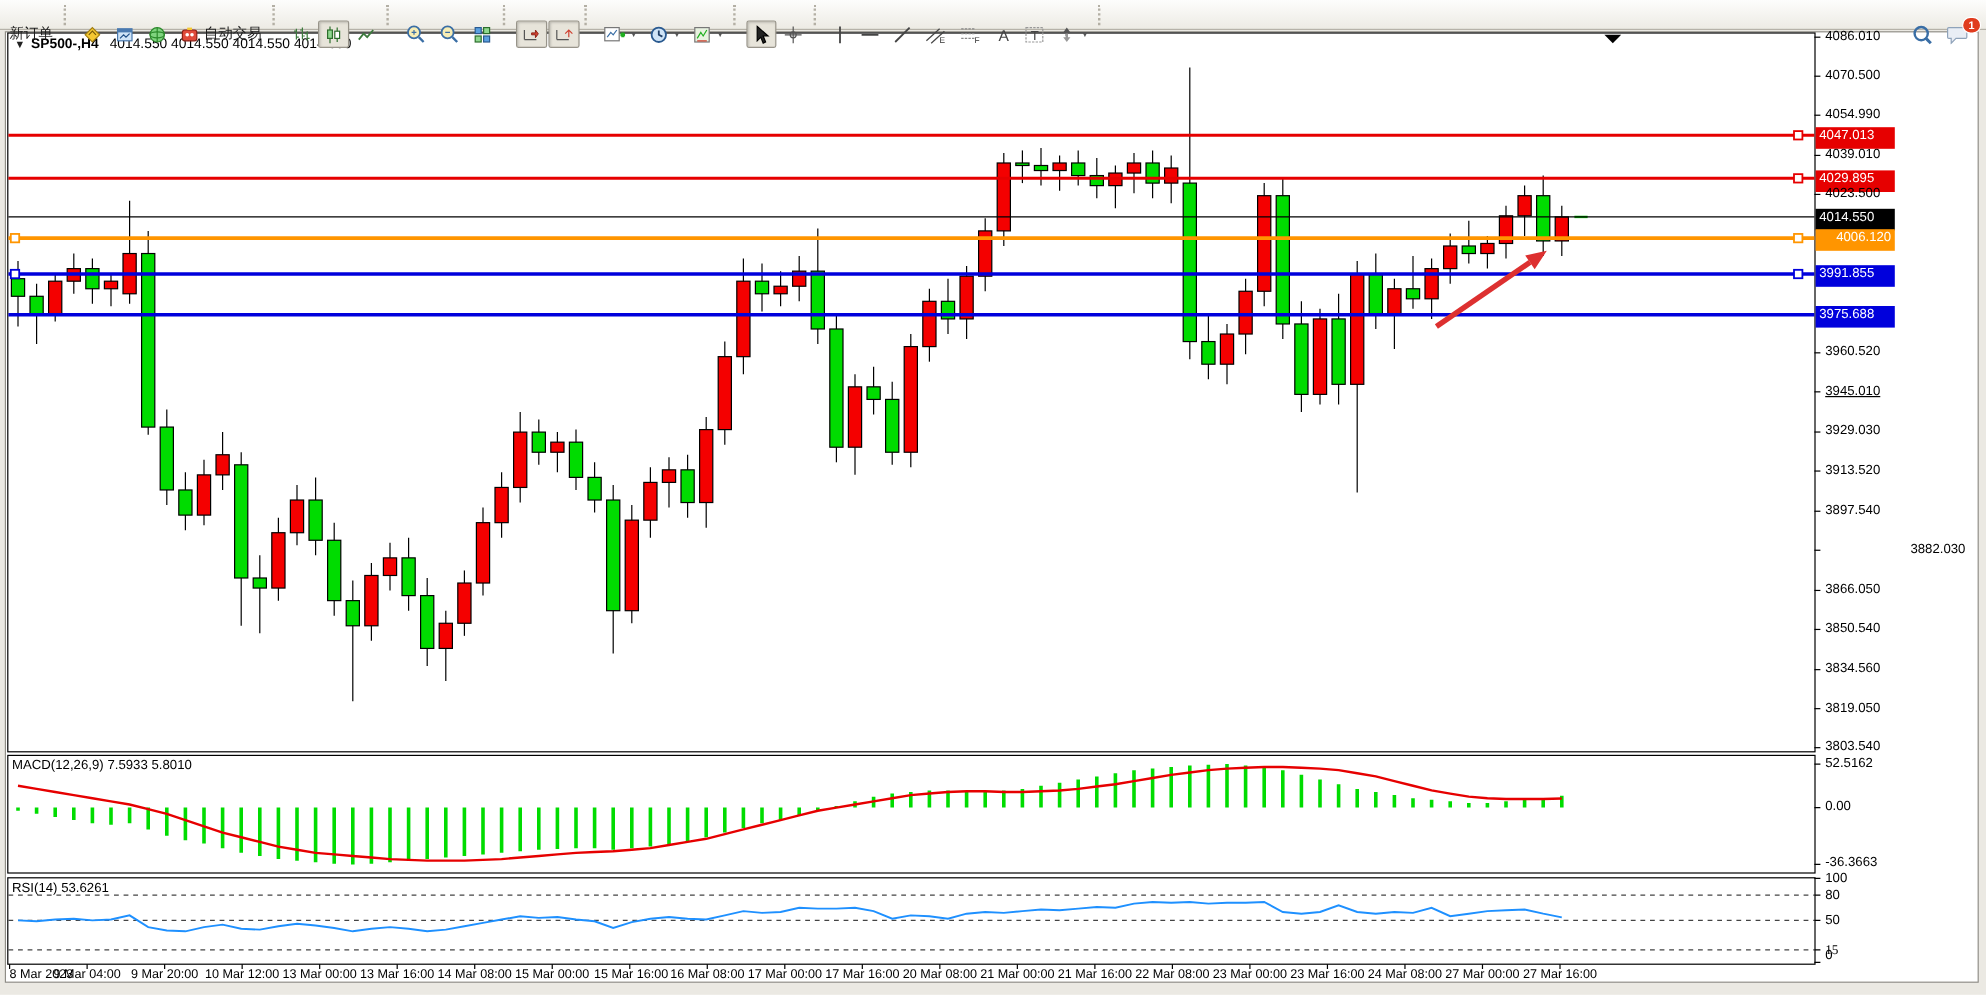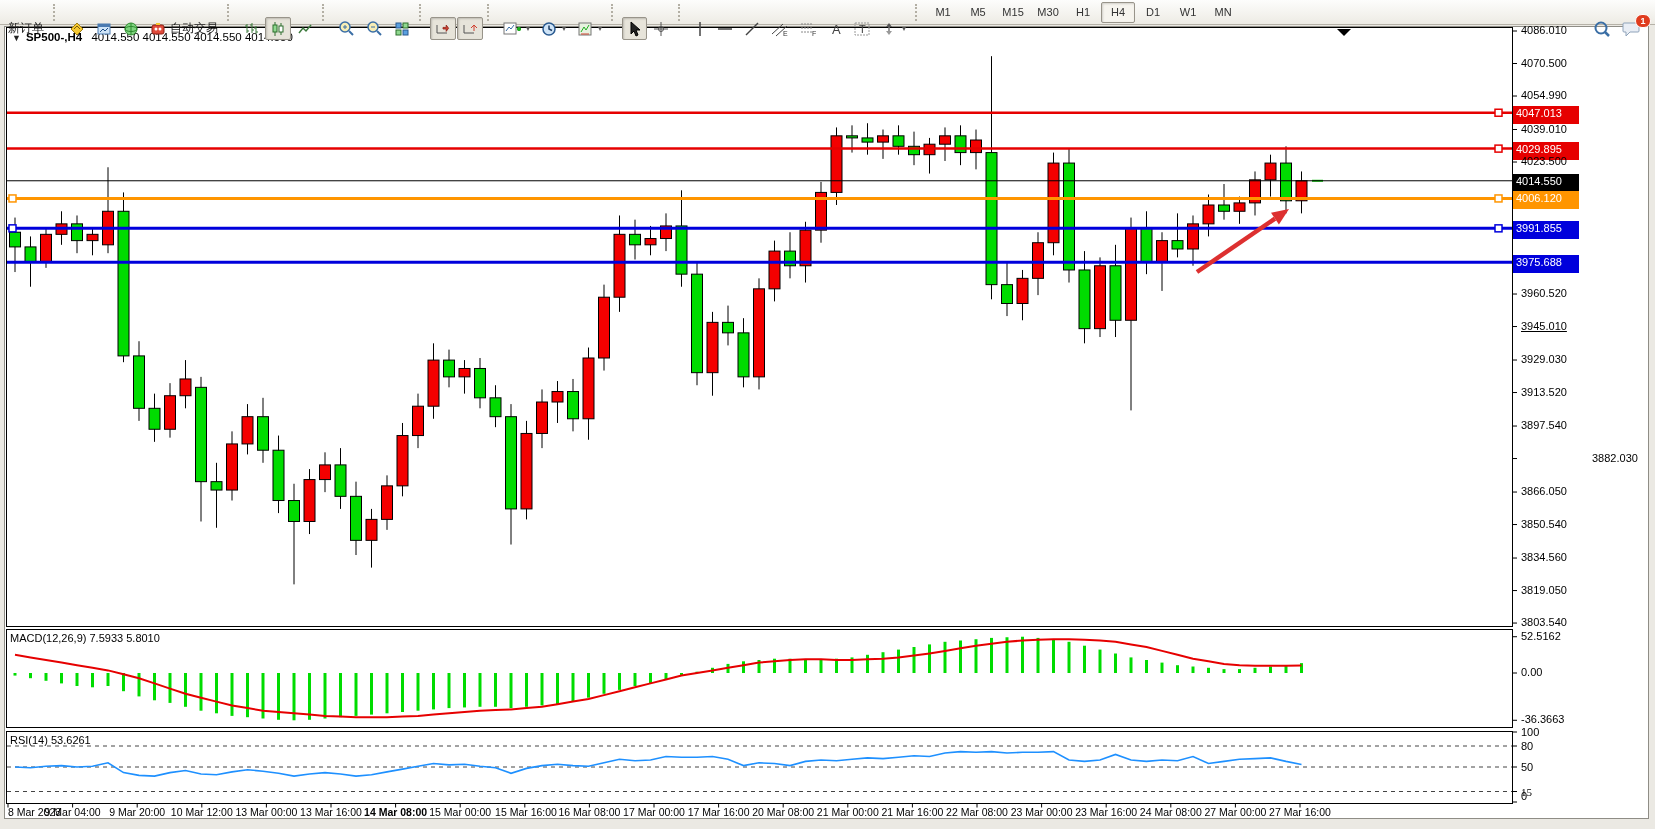--- a/index.html
+++ b/index.html
@@ -233,31 +233,20 @@
   </div>
   <div class="tbtn">
     <svg width="16" height="16">
         <path d="M8 2 l3 4 h-2 v3 h-2 v-3 h-2 z" fill="#555"></path>
         <path d="M8 14 l-3 -4 h2 v-3 h2 v3 h2 z" fill="#999"></path>
       </svg>
     <span class="caret">▾</span>
   </div>
   <div class="grip"></div>
 
-  <div id="tf-group" style="display:flex;gap:1px">
-      <div class="tf-btn">M1</div>
-      <div class="tf-btn">M5</div>
-      <div class="tf-btn">M15</div>
-      <div class="tf-btn">M30</div>
-      <div class="tf-btn">H1</div>
-      <div class="tf-btn active">H4</div>
-      <div class="tf-btn">D1</div>
-      <div class="tf-btn">W1</div>
-      <div class="tf-btn">MN</div>
-    </div>
 
   <div class="spacer"></div>
 
   <div class="tbtn">
     <svg width="18" height="18">
         <circle cx="8" cy="8" r="5.5" fill="none" stroke="#3a6ea5" stroke-width="2"></circle>
         <line x1="12" y1="12" x2="16" y2="16" stroke="#3a6ea5" stroke-width="2.5"></line>
       </svg>
   </div>
   <div class="tbtn" style="position:relative;margin-right:6px">
@@ -606,21 +595,21 @@
     <span>7.5933</span>
     <span>5.8010</span>
   </div>
   <div class="pane-lbl" style="left:10px;top:734px">
     <span>RSI(14)</span>
     <span>53.6261</span>
   </div>
 <div class="tag" style="left: 1513px; top: 105.738px; background: rgb(230, 0, 0);">4047.013</div>
     <div class="tag" style="left: 1513px; top: 141.617px; background: rgb(230, 0, 0);">4029.895</div>
     <div class="tag" style="left: 1513px; top: 173.78px; background: rgb(0, 0, 0);">4014.550</div>
-    <div class="tag" style="left: 1513px; top: 191.449px; background: rgb(255, 149, 0);">4006.120</div>
+    <div class="tag" style="left: 1513px; top: 191.449px; background: rgb(255, 149, 0); text-align: right;">4006.120</div>
     <div class="tag" style="left: 1513px; top: 221.349px; background: rgb(0, 0, 220);">3991.855</div>
     <div class="tag" style="left: 1513px; top: 255.235px; background: rgb(0, 0, 220);">3975.688</div>
     <div class="axis-lbl" style="left: 1521px; top: 24px;">4086.010</div>
     <div class="axis-lbl" style="left: 1521px; top: 56.509px;">4070.500</div>
     <div class="axis-lbl" style="left: 1521px; top: 89.0179px;">4054.990</div>
     <div class="axis-lbl" style="left: 1521px; top: 122.512px;">4039.010</div>
     <div class="axis-lbl" style="left: 1521px; top: 155.021px;">4023.500</div>
     <div class="axis-lbl" style="left: 1521px; top: 287.027px;">3960.520</div>
     <div class="axis-lbl" style="left: 1521px; top: 319.536px; text-decoration: underline;">3945.010</div>
     <div class="axis-lbl" style="left: 1521px; top: 353.03px;">3929.030</div>
@@ -639,21 +628,21 @@
     <div class="axis-lbl" style="left: 1521px; top: 740px;">80</div>
     <div class="axis-lbl" style="left: 1521px; top: 761px;">50</div>
     <div class="axis-lbl" style="left: 1521px; top: 785.5px; font-family: Liberation Serif, serif;">15</div>
     <div class="axis-lbl" style="left: 1521px; top: 790px;">0</div>
     <div class="date-lbl" style="left: 8px; top: 806px;">8 Mar 2023</div>
     <div class="date-lbl" style="left: 72.6px; top: 806px; transform: translateX(-50%);">9 Mar 04:00</div>
     <div class="date-lbl" style="left: 137.2px; top: 806px; transform: translateX(-50%);">9 Mar 20:00</div>
     <div class="date-lbl" style="left: 201.8px; top: 806px; transform: translateX(-50%);">10 Mar 12:00</div>
     <div class="date-lbl" style="left: 266.4px; top: 806px; transform: translateX(-50%);">13 Mar 00:00</div>
     <div class="date-lbl" style="left: 331px; top: 806px; transform: translateX(-50%);">13 Mar 16:00</div>
-    <div class="date-lbl" style="left: 395.6px; top: 806px; transform: translateX(-50%); font-weight: bold;">14 Mar 08:00</div>
+    <div class="date-lbl" style="left: 395.6px; top: 806px; transform: translateX(-50%);">14 Mar 08:00</div>
     <div class="date-lbl" style="left: 460.2px; top: 806px; transform: translateX(-50%);">15 Mar 00:00</div>
     <div class="date-lbl" style="left: 526px; top: 806px; transform: translateX(-50%);">15 Mar 16:00</div>
     <div class="date-lbl" style="left: 589.4px; top: 806px; transform: translateX(-50%);">16 Mar 08:00</div>
     <div class="date-lbl" style="left: 654px; top: 806px; transform: translateX(-50%);">17 Mar 00:00</div>
     <div class="date-lbl" style="left: 718.6px; top: 806px; transform: translateX(-50%); text-align: center;">17 Mar 16:00</div>
     <div class="date-lbl" style="left: 783.2px; top: 806px; transform: translateX(-50%);">20 Mar 08:00</div>
     <div class="date-lbl" style="left: 847.8px; top: 806px; transform: translateX(-50%);">21 Mar 00:00</div>
     <div class="date-lbl" style="left: 912.4px; top: 806px; transform: translateX(-50%);">21 Mar 16:00</div>
     <div class="date-lbl" style="left: 977px; top: 806px; transform: translateX(-50%);">22 Mar 08:00</div>
     <div class="date-lbl" style="left: 1041.6px; top: 806px; transform: translateX(-50%);">23 Mar 00:00</div>

